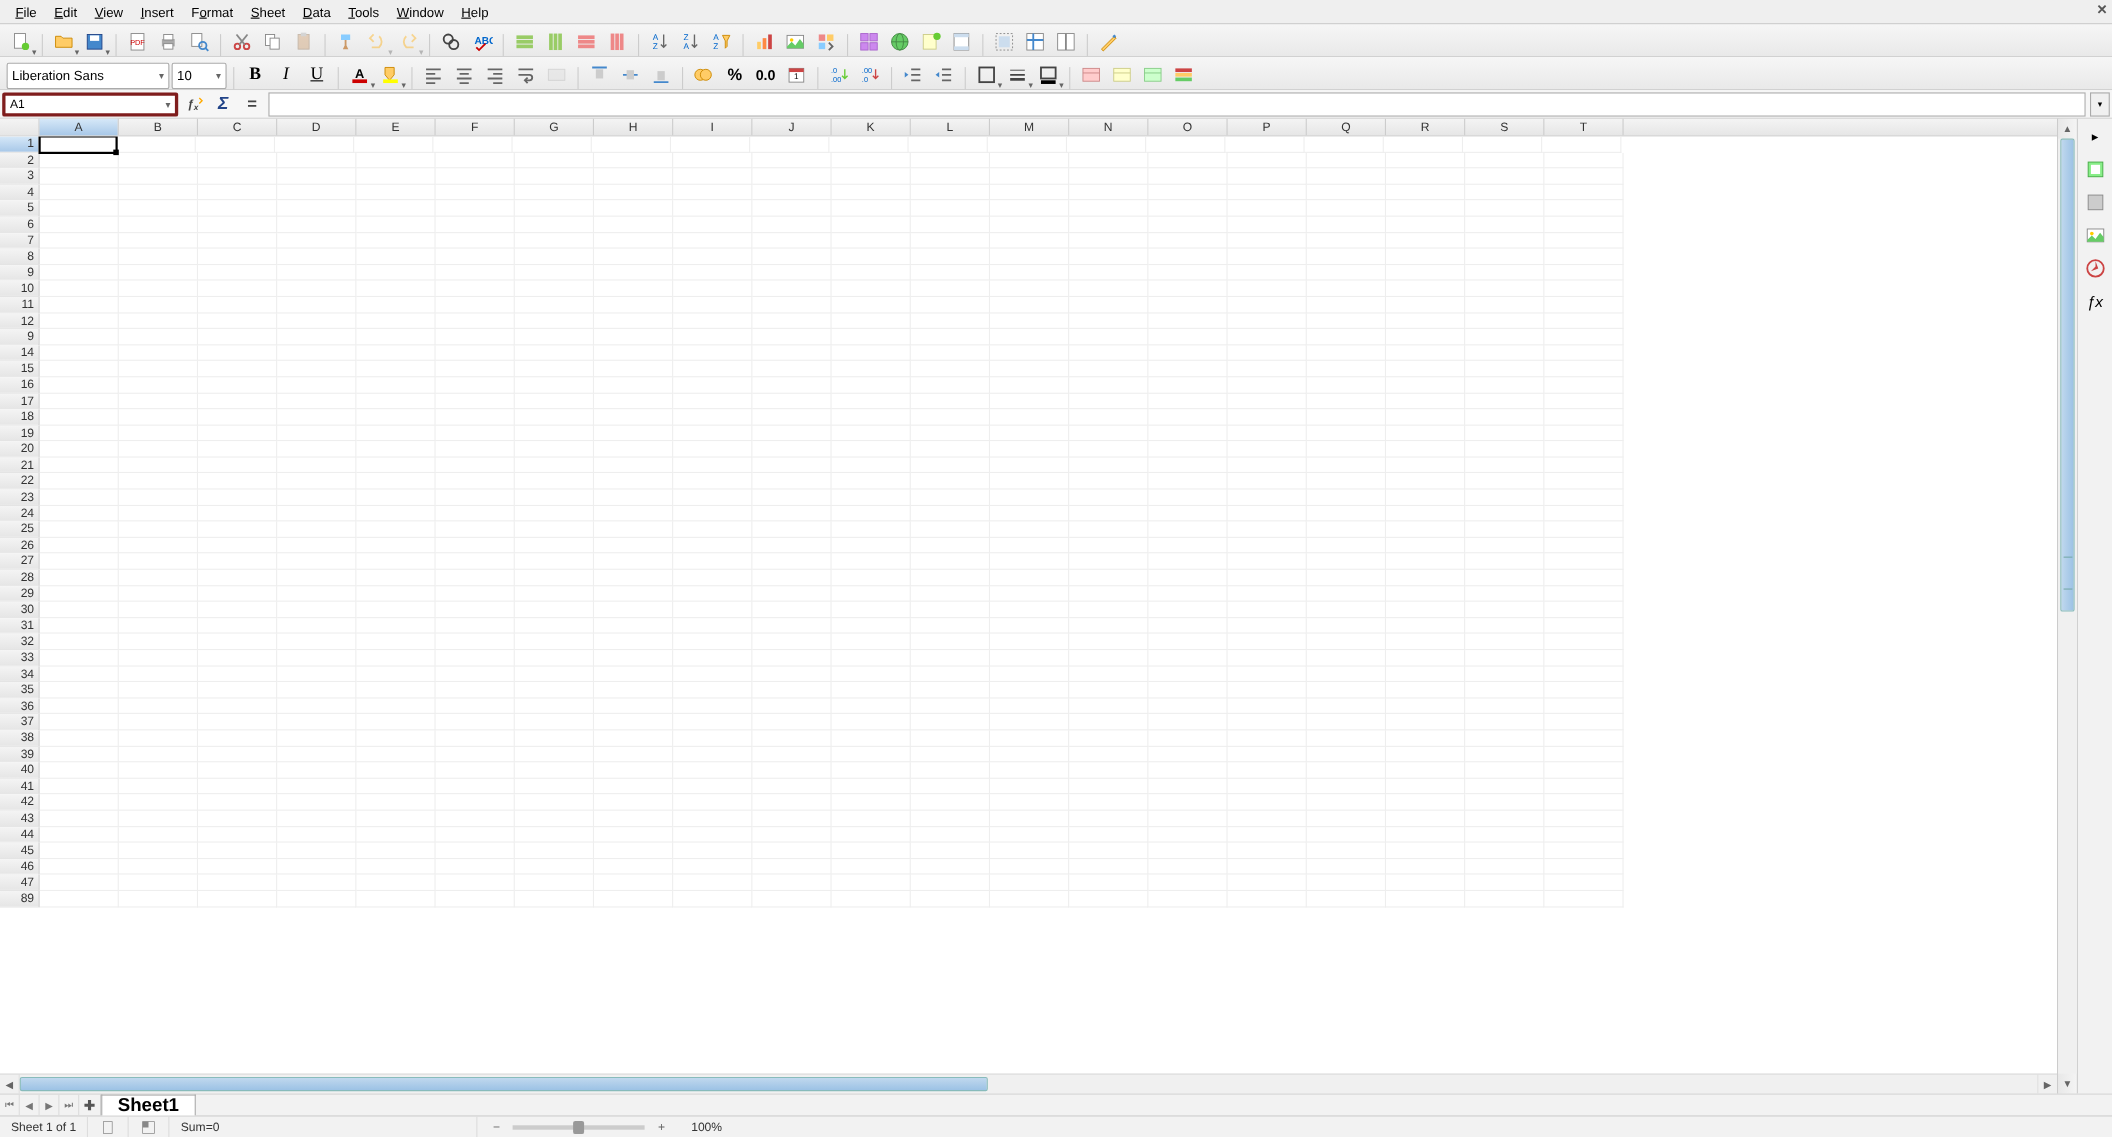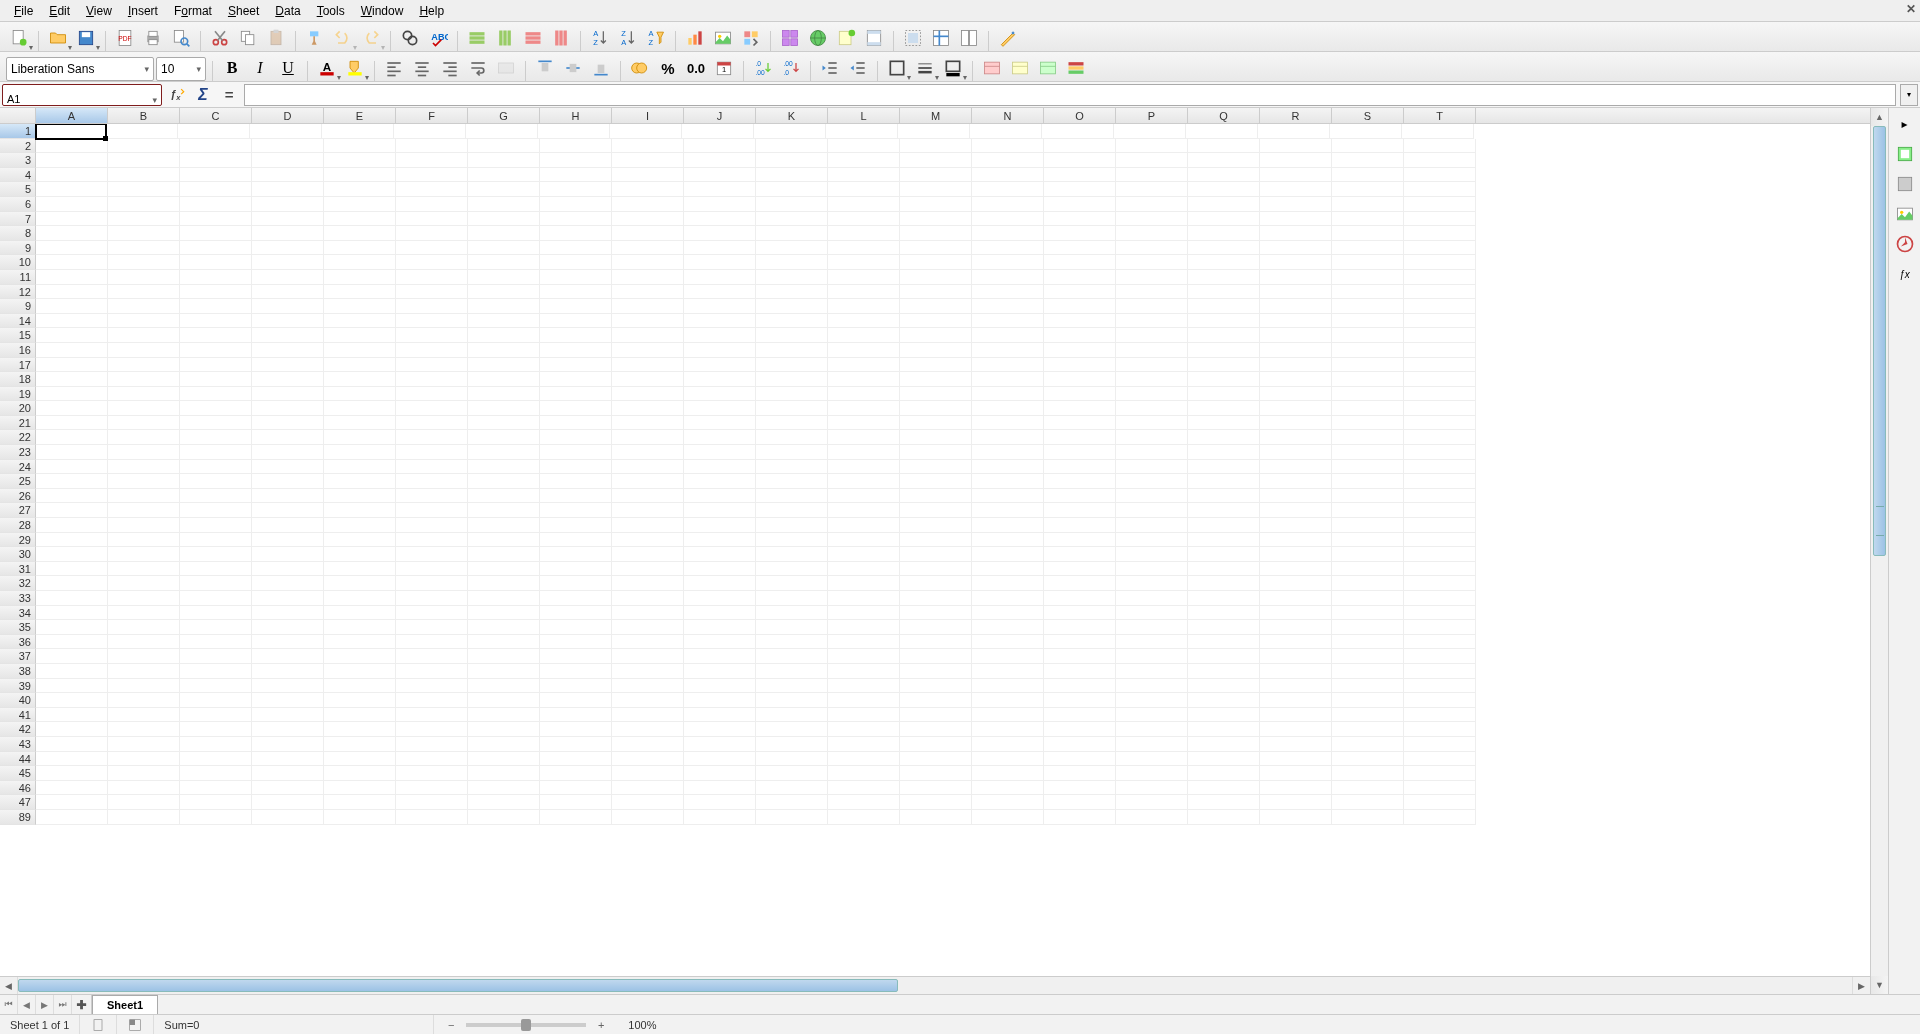--- a/index.html
+++ b/index.html
@@ -18,21 +18,21 @@
 .tool-btn.drop::after { content: "▾"; font-size: 8px; position: absolute; right: -2px; bottom: -2px; color: #666; }
 .tool-sep { width: 1px; height: 20px; background: #ccc; margin: 0 4px; }
 .disabled { opacity: 0.4; pointer-events: none; }
 
 .font-name { width: 148px; height: 24px; border: 1px solid #aaa; background: #fff; display: flex; align-items: center; padding: 0 4px; position: relative; border-radius: 2px; }
 .font-size { width: 50px; height: 24px; border: 1px solid #aaa; background: #fff; display: flex; align-items: center; padding: 0 4px; position: relative; border-radius: 2px; }
 .font-name::after, .font-size::after, .name-box::after { content: "▾"; position: absolute; right: 4px; font-size: 9px; color: #666; }
 
 
 .formula-bar { height: 26px; border-bottom: 1px solid #ccc; display: flex; align-items: center; padding: 0 2px; gap: 4px; background: #f6f6f6; }
-.name-box { width: 160px; height: 22px; border: 1px solid #7f1d1d; background: #fff; display: flex; align-items: flex-end; padding: 0 4px; position: relative; border-radius: 2px; font-size: 11px; }
+.name-box { width: 160px; height: 22px; border: 3px solid #7f1d1d; background: #fff; display: flex; align-items: center; padding: 0 4px; position: relative; border-radius: 2px; font-size: 11px; }
 .fx-btn { width: 22px; height: 22px; display: flex; align-items: center; justify-content: center; cursor: default; font-style: italic; font-weight: bold; }
 .formula-input { flex: 1; height: 22px; border: 1px solid #aaa; background: #fff; padding: 0 4px; }
 .formula-end { width: 18px; height: 22px; border: 1px solid #aaa; background: #f0f0f0; display: flex; align-items: center; justify-content: center; font-size: 8px; }
 
 
 .main { display: flex; height: calc(1034px - 22px - 30px - 30px - 26px - 20px - 20px); }
 .grid-wrapper { flex: 1; display: flex; flex-direction: column; position: relative; }
 .vscroll { width: 18px; background: linear-gradient(to right, #e8e8e8, #f4f4f4); border-left: 1px solid #ccc; display: flex; flex-direction: column; }
 .vscroll .arrow { height: 18px; display: flex; align-items: center; justify-content: center; font-size: 9px; color: #666; }
 .vscroll .track { flex: 1; background: #f0f0f0; position: relative; }
@@ -59,21 +59,21 @@
 .hscroll-bar { height: 18px; display: flex; align-items: stretch; border-top: 1px solid #ccc; }
 .hscroll-bar .arrow { width: 18px; background: #f0f0f0; display: flex; align-items: center; justify-content: center; font-size: 9px; color: #666; border-right: 1px solid #ddd; }
 .hscroll-bar .track { flex: 1; background: #f0f0f0; position: relative; }
 .hscroll-bar .thumb { position: absolute; left: 0; top: 2px; bottom: 2px; width: 880px; background: linear-gradient(#c0d8ee, #9cc2e5); border: 1px solid #8bb; border-radius: 2px; }
 .hscroll-bar .right { width: 18px; background: #f0f0f0; display: flex; align-items: center; justify-content: center; font-size: 9px; color: #666; border-left: 1px solid #ddd; }
 
 
 .tabs-bar { height: 20px; display: flex; align-items: stretch; background: #f2f2f2; border-top: 1px solid #ccc; }
 .tab-nav { width: 18px; display: flex; align-items: center; justify-content: center; font-size: 9px; color: #777; border-right: 1px solid #ddd; }
 .add-tab { width: 20px; display: flex; align-items: center; justify-content: center; font-weight: bold; color: #555; border-right: 1px solid #ccc; }
-.sheet-tab { padding: 0 14px; background: #fff; border: 1px solid #aaa; border-bottom: none; display: flex; align-items: center; font-weight: bold; font-size: 11px; border-radius: 0 0 0 0; }
+.sheet-tab { padding: 0 14px; background: #fff; border: 1px solid #aaa; border-bottom: none; display: flex; align-items: center; font-weight: bold; font-size: 17px; border-radius: 0 0 0 0; }
 
 
 .status-bar { height: 20px; background: #f2f2f2; border-top: 1px solid #ccc; display: flex; align-items: flex-end; font-size: 11px; color: #333; }
 .status-section { padding: 0 10px; border-right: 1px solid #ddd; height: 100%; display: flex; align-items: center; }
 .status-section:last-child { border-right: none; }
 .status-filler { flex: 1; }
 .status-sum { width: 280px; text-align: center; }
 .zoom-slider { width: 120px; height: 4px; background: #ccc; position: relative; margin: 0 8px; }
 .zoom-slider .knob { position: absolute; left: 50%; top: -4px; width: 10px; height: 12px; background: #999; border-radius: 2px; transform: translateX(-50%); }
 .zoom-btn { width: 14px; text-align: center; color: #666; }
@@ -1696,21 +1696,21 @@
           <path d="M3 17l5-5 4 4 5-7 4 5v5H3z" fill="#6c6"></path>
         </svg>
       </div>
     <div class="side-btn">
         <svg viewBox="0 0 24 24">
           <circle cx="12" cy="12" r="9" fill="none" stroke="#c44" stroke-width="2"></circle>
           <path d="M12 4l3 8-8 3 5-5z" fill="#c44"></path>
         </svg>
       </div>
     <div class="side-btn">
-        <span style="font-style:italic;font-size:10px">ƒx</span>
+        <span style="font-style:italic;font-size:14px">ƒx</span>
       </div>
   </div>
 </div>
 
 <div class="tabs-bar">
   <div class="tab-nav">⏮</div>
   <div class="tab-nav">◀</div>
   <div class="tab-nav">▶</div>
   <div class="tab-nav">⏭</div>
   <div class="add-tab">✚</div>

